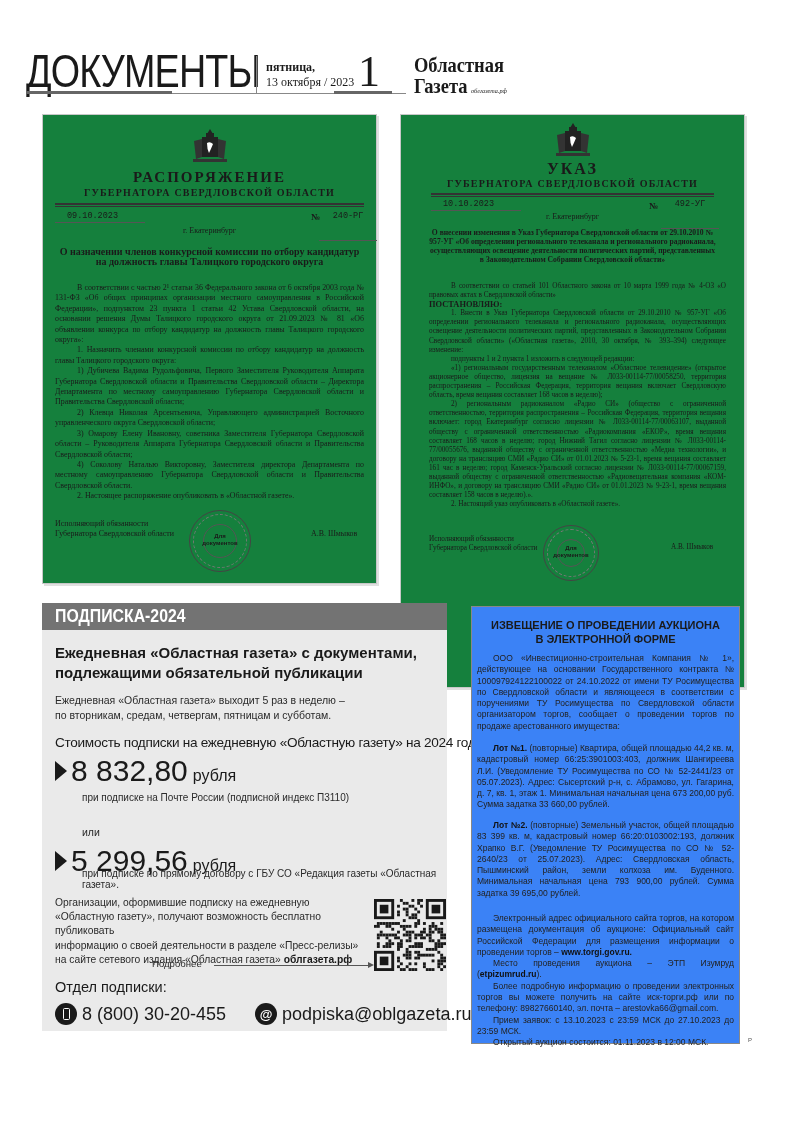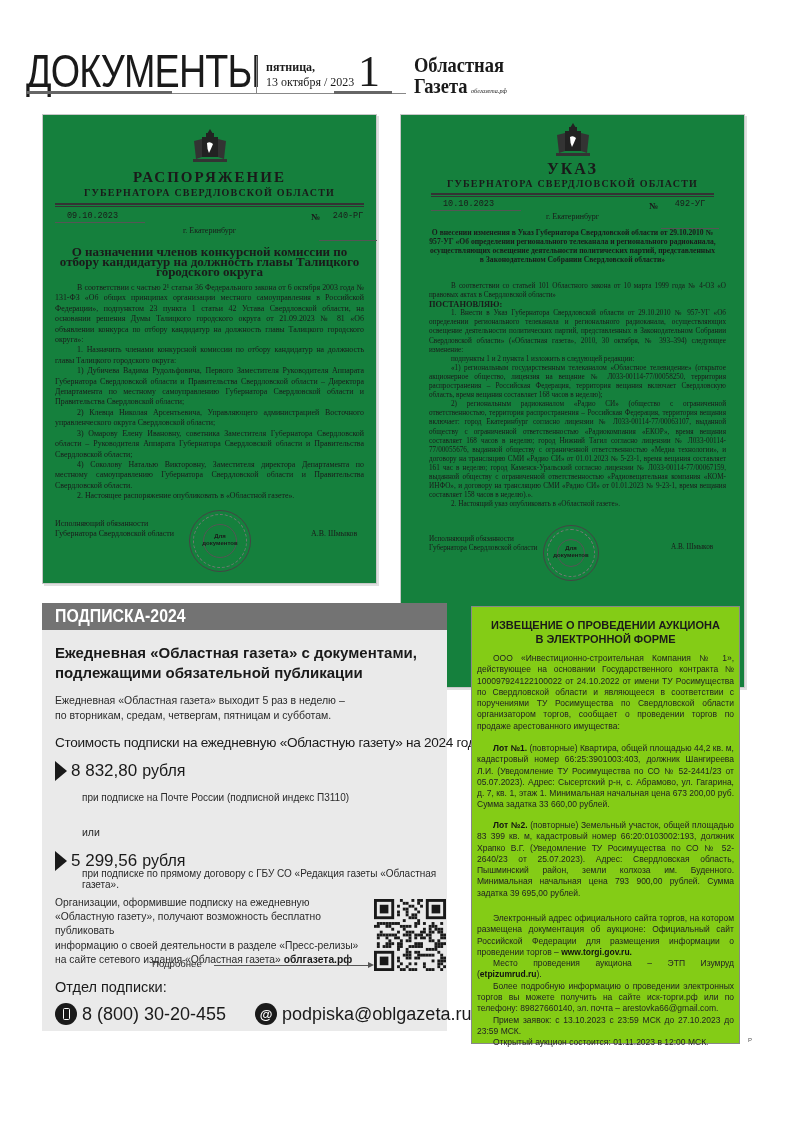--- a/index.html
+++ b/index.html
@@ -26,57 +26,57 @@
   .doc-right { left: 400px; top: 114px; width: 345px; height: 574px; }
   .emblem { position: absolute; left: 50%; transform: translateX(-50%); width: 40px; height: 38px; }
   .doc-title { position: absolute; width: 100%; text-align: center; font-weight: bold; letter-spacing: 2px; }
   .doc-title-main { font-size: 15px; }
   .doc-subtitle { position: absolute; width: 100%; text-align: center; font-weight: bold; font-size: 10px; letter-spacing: 1.2px; }
   .double-rule { position: absolute; height: 4px; border-top: 2px solid #333; border-bottom: 1px solid #333; }
   .doc-date { position: absolute; font-family: "Liberation Mono", monospace; font-size: 8.5px; border-bottom: 1px solid #555; padding: 0 12px 1px 12px; width: 90px; }
   .doc-num-label { position: absolute; font-size: 9px; font-weight: bold; }
   .doc-num { position: absolute; font-family: "Liberation Mono", monospace; font-size: 8.5px; border-bottom: 1px solid #555; width: 58px; text-align: center; padding-bottom: 19px; }
   .doc-city { position: absolute; width: 100%; text-align: center; font-size: 8px; }
-  .doc-heading { position: absolute; left: 14px; right: 14px; text-align: center; font-weight: bold; font-size: 13px; line-height: 10px; }
+  .doc-heading { position: absolute; left: 14px; right: 14px; text-align: center; font-weight: bold; font-size: 10px; line-height: 10px; }
   .doc-body { position: absolute; left: 12px; right: 12px; font-size: 7.9px; line-height: 10.4px; text-align: justify; }
   .doc-body p { text-indent: 22px; }
   .doc-body p.bold { font-weight: bold; text-indent: 0; font-size: 8.4px; }
   .sig-role { position: absolute; left: 12px; font-size: 7.9px; line-height: 10px; }
   .sig-name { position: absolute; font-size: 7.9px; }
   .stamp { position: absolute; width: 62px; height: 62px; border-radius: 50%; border: 1.5px solid #444; }
   .stamp::before { content: ""; position: absolute; inset: 3px; border-radius: 50%; border: 1px dashed #777; }
   .stamp::after { content: ""; position: absolute; inset: 13px; border-radius: 50%; border: 1px solid #555; }
   .stamp-text { position: absolute; left: 0; right: 0; top: 22px; text-align: center; font-family: "Liberation Sans", sans-serif; font-size: 6px; font-weight: bold; line-height: 7px; z-index: 2; }
 
   
   .sub { position: absolute; left: 42px; top: 603px; width: 405px; height: 428px; background: #eaeaea; font-family: "Liberation Sans", sans-serif; }
   .sub-header { height: 27px; background: #737373; color: #fff; font-weight: bold; font-size: 18px; line-height: 27px; padding-left: 13px; transform-origin: left; }
   .sub-header span { display: inline-block; transform: scaleX(0.88); transform-origin: left; }
   .sub-title { position: absolute; left: 13px; top: 40px; width: 380px; font-weight: bold; font-size: 15px; line-height: 20px; }
   .sub-desc { position: absolute; left: 13px; top: 90px; font-size: 10.5px; line-height: 15px; color: #2a2a2a; }
   .sub-cost { position: absolute; left: 13px; top: 132px; font-size: 13.6px; color: #1a1a1a; white-space: nowrap; letter-spacing: -0.3px; }
   .price-row { position: absolute; left: 13px; display: flex; align-items: baseline; }
   .price-arrow { width: 0; height: 0; border-top: 10px solid transparent; border-bottom: 10px solid transparent; border-left: 12px solid #1a1a1a; margin-right: 4px; align-self: center; }
-  .price-value { font-size: 17px; line-height: 28px; }
+  .price-value { font-size: 30px; line-height: 28px; }
   .price-unit { font-size: 16px; margin-left: 5px; }
   .price-note { position: absolute; left: 40px; font-size: 10px; color: #2a2a2a; }
   .sub-or { position: absolute; left: 40px; top: 223px; font-size: 10.5px; color: #2a2a2a; }
   .sub-org { position: absolute; left: 13px; top: 293px; width: 320px; font-size: 10.3px; line-height: 14.2px; color: #2a2a2a; }
   .sub-org b { color: #1a1a1a; }
   .more { position: absolute; left: 110px; top: 355px; font-size: 9.6px; color: #2a2a2a; }
   .more-line { position: absolute; left: 172px; top: 362px; width: 156px; height: 1px; background: #555; }
   .more-arrowhead { position: absolute; left: 326px; top: 359px; width: 0; height: 0; border-top: 3px solid transparent; border-bottom: 3px solid transparent; border-left: 6px solid #555; }
   .qr { position: absolute; left: 332px; top: 296px; width: 72px; height: 72px; }
   .dept { position: absolute; left: 13px; top: 376px; font-size: 14.5px; color: #1a1a1a; }
   .contact { position: absolute; top: 400px; display: flex; align-items: center; font-size: 18px; color: #1a1a1a; }
   .contact-icon { width: 22px; height: 22px; border-radius: 50%; background: #1a1a1a; color: #fff; display: flex; align-items: center; justify-content: center; margin-right: 5px; font-size: 13px; font-weight: bold; }
   .phone-glyph { width: 7px; height: 12px; border: 1.5px solid #fff; border-radius: 1.5px; }
 
   
-  .auction { position: absolute; left: 471px; top: 606px; width: 269px; height: 438px; border: 1px solid #888; background: #84cc16; font-family: "Liberation Sans", sans-serif; }
+  .auction { position: absolute; left: 471px; top: 606px; width: 269px; height: 438px; border: 1px solid #888; background: #3b82f6; font-family: "Liberation Sans", sans-serif; }
   .auction-title { position: absolute; left: 0; right: 0; top: 11px; text-align: center; font-weight: bold; font-size: 11px; line-height: 14px; color: #1a1a1a; }
   .auction-body { position: absolute; left: 5px; right: 5px; font-size: 8.5px; line-height: 11.3px; text-align: justify; color: #222; }
   .auction-body p { text-indent: 16px; }
   .auction-body b { color: #111; }
   .corner-mark { position: absolute; left: 748px; top: 1037px; font-size: 6px; color: #555; font-family: "Liberation Sans", sans-serif; }
 </style>
 </head>
 <body>
 
 <div class="masthead">

